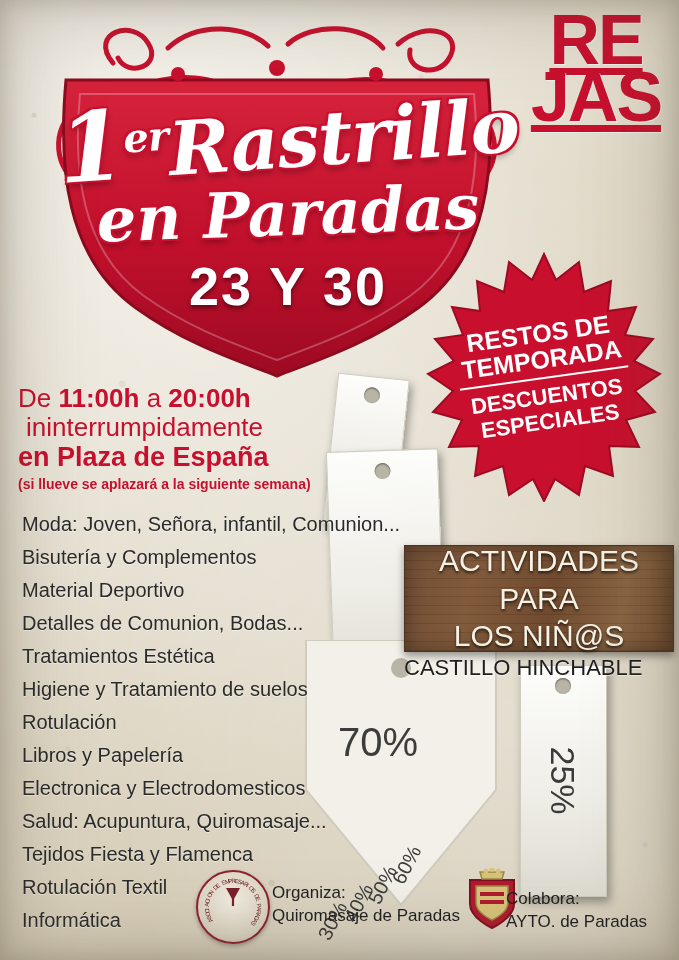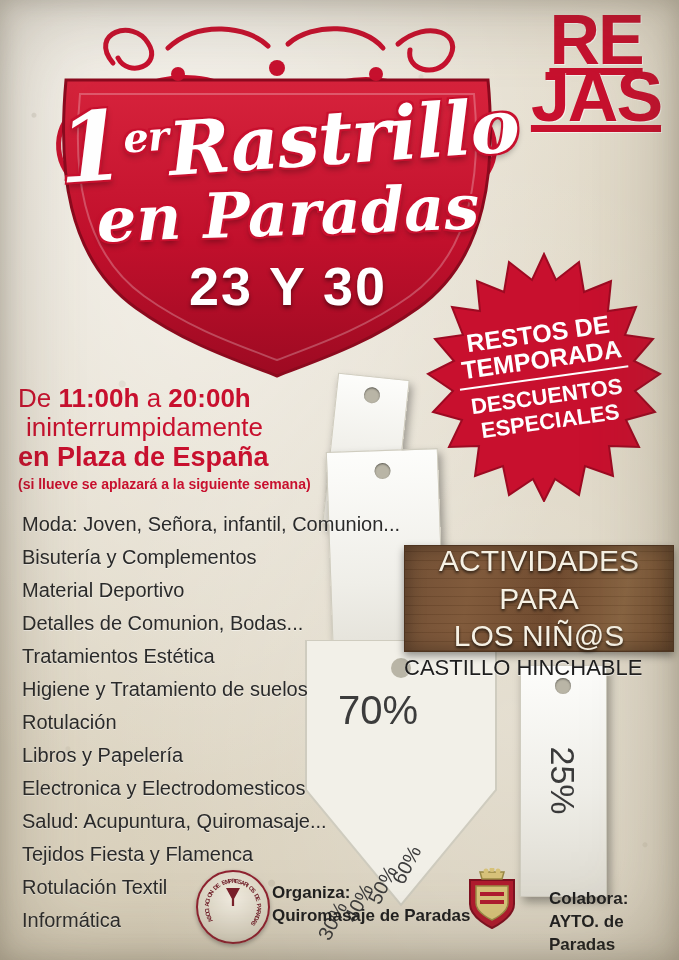--- a/index.html
+++ b/index.html
@@ -199,21 +199,21 @@
   .tag-c-text span { transform: rotate(90deg); white-space: nowrap; }
 
   
   .arrow-tag {
     position: absolute;
     left: 296px; top: 640px;
     width: 210px; height: 270px;
   }
   .arrow-70 {
     position: absolute;
-    left: 338px; top: 688px;
+    left: 338px; top: 720px;
     font-size: 40px;
     color: #3c3c3c;
     font-family: "Liberation Sans", sans-serif;
   }
   .pct-ladder {
     position: absolute;
     left: 300px; top: 735px;
     width: 215px; height: 170px;
     color: #3c3c3c;
     font-family: "Liberation Sans", sans-serif;
@@ -254,21 +254,20 @@
     color: #1e1e1e;
     text-shadow: 0 1px 0 rgba(255,255,255,0.6);
   }
 
   
   .footer {
     position: absolute;
     left: 0; bottom: 6px;
     width: 679px;
     height: 90px;
-    font-weight: bold;
   }
   .logo-circle {
     position: absolute;
     left: 196px; top: 6px;
     width: 70px; height: 70px;
     border-radius: 50%;
     background: radial-gradient(circle at 50% 40%, #f3eee2 0%, #d9d2c0 70%, #b9b1a0 100%);
     border: 2px solid #8f2230;
     box-shadow: 0 2px 4px rgba(0,0,0,0.3);
     overflow: hidden;
@@ -304,21 +303,20 @@
     left: 466px; top: 4px;
     width: 52px; height: 62px;
   }
   .colabora {
     position: absolute;
     left: 506px; top: 24px;
     font-family: "Liberation Sans", sans-serif;
     font-size: 17px;
     color: #1f1f1f;
     line-height: 1.35;
-    margin-left: 43px;
   }
 </style>
 </head>
 <body>
 
 <div class="poster">
 
   <div class="shield-wrap">
     <svg class="shield-svg" width="520" height="390" viewBox="0 0 520 390">
       <defs>

